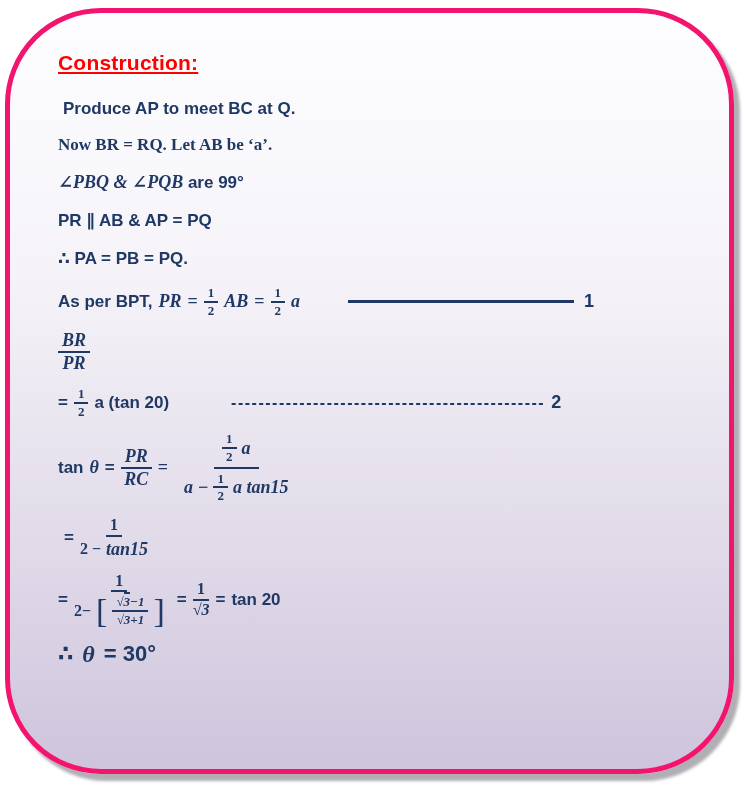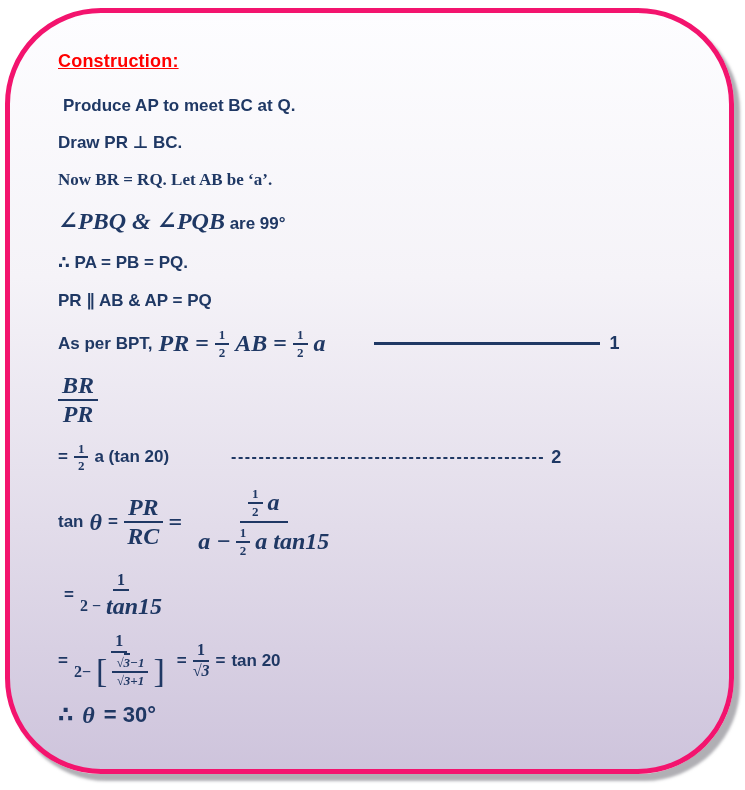--- a/index.html
+++ b/index.html
@@ -19,41 +19,41 @@
     box-sizing:border-box;
     border:5px solid var(--accent);
     border-radius:96px;
     background:linear-gradient(180deg,#fdfdff 0%,#f5f3f8 35%,#e2dcea 68%,#cec4dc 100%);
     box-shadow:6px 7px 3px rgba(150,148,155,0.75);
     padding:38px 38px 0 48px;
     overflow:hidden;
   }
   .heading{
     color:var(--heading);
-    font-size:18px;font-weight:bold;
+    font-size:21px;font-weight:bold;
     text-decoration:underline;
     margin:0 0 24px 0;
     letter-spacing:0.2px;
   }
   .body-line{
     color:var(--ink);
     font-size:17px;font-weight:bold;
     margin:16px 0 16px 0;
   }
   .pl{padding-left:5px;}
   .row{
     display:flex;align-items:center;
     color:var(--ink);font-size:17px;font-weight:bold;
     margin:0 0 14px 0;
     gap:6px;
   }
   .math{
     font-family:"Liberation Serif","DejaVu Serif",serif;
     font-style:italic;font-weight:bold;
-    font-size:24px;
+    font-size:18px;
   }
   .upright{font-style:normal;}
   .frac{
     display:inline-flex;flex-direction:column;align-items:center;
     line-height:1.05;
     font-family:"Liberation Serif","DejaVu Serif",serif;
     font-weight:bold;color:var(--ink);
   }
   .frac>.num{border-bottom:2px solid var(--ink);padding:0 4px 1px;}
   .frac>.den{padding-top:1px;}
@@ -84,32 +84,31 @@
   .gap-md{margin-bottom:17px;}
 </style>
 </head>
 <body>
 
 <div class="sheet">
 
   <h2 class="heading">Construction:</h2>
 
   <p class="body-line pl">Produce AP to meet BC at Q.</p>
-  <p class="body-line gap-md">Draw PR ⊥ BC.</p>
 
 
   <p class="body-line gap-sm">Now BR = RQ. Let AB be ‘a’.</p>
 
   <p class="body-line gap-md">
     <span class="math">∠PBQ &amp; ∠PQB</span>
     <span>are 99°</span>
   </p>
 
+  <p class="body-line gap-md">PR ∥ AB &amp; AP = PQ</p>
   <p class="body-line gap-md">∴ PA = PB = PQ.</p>
-  <p class="body-line gap-md">PR ∥ AB &amp; AP = PQ</p>
 
   <div class="row">
     <span>As per BPT,</span>
     <span class="math">PR</span>
     <span class="math upright">=</span>
     <span class="frac sm">
       <span class="num upright">1</span>
       <span class="den upright">2</span>
     </span>
     <span class="math">AB</span>

